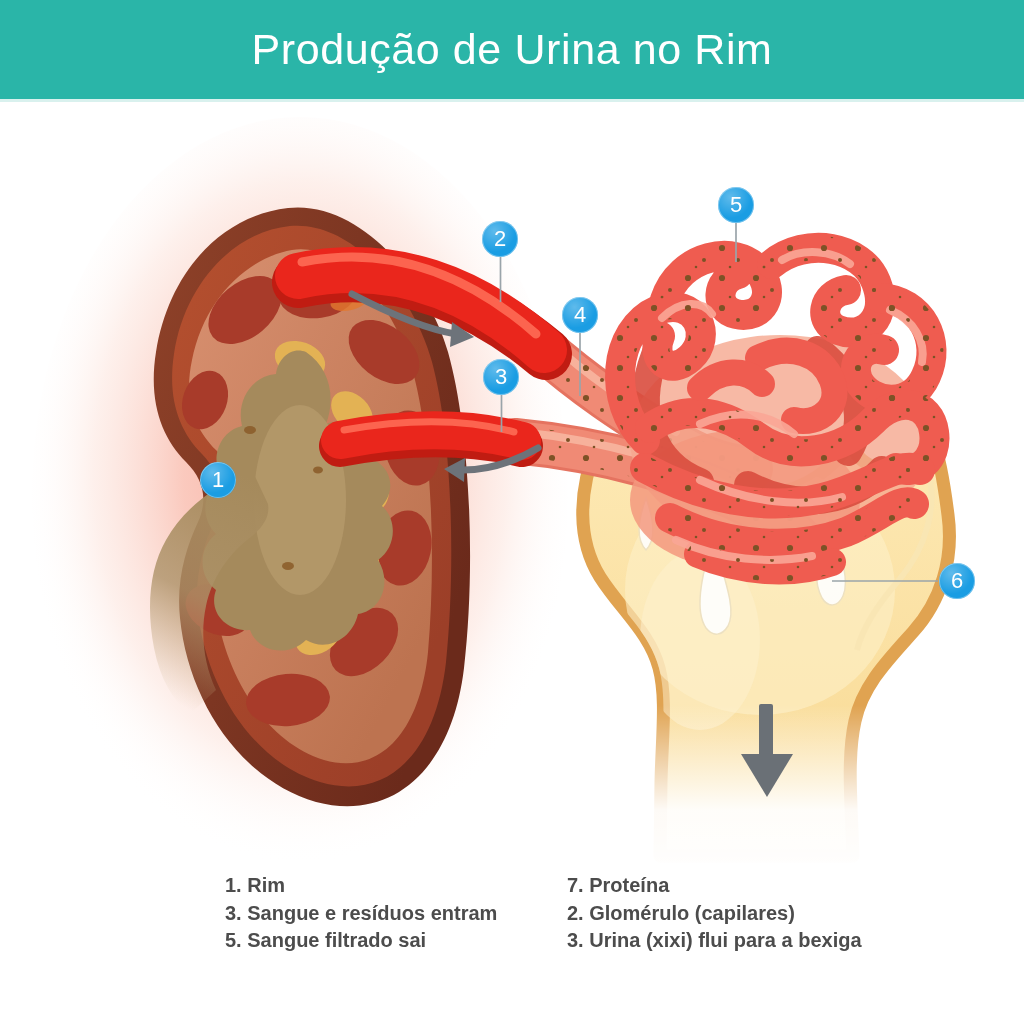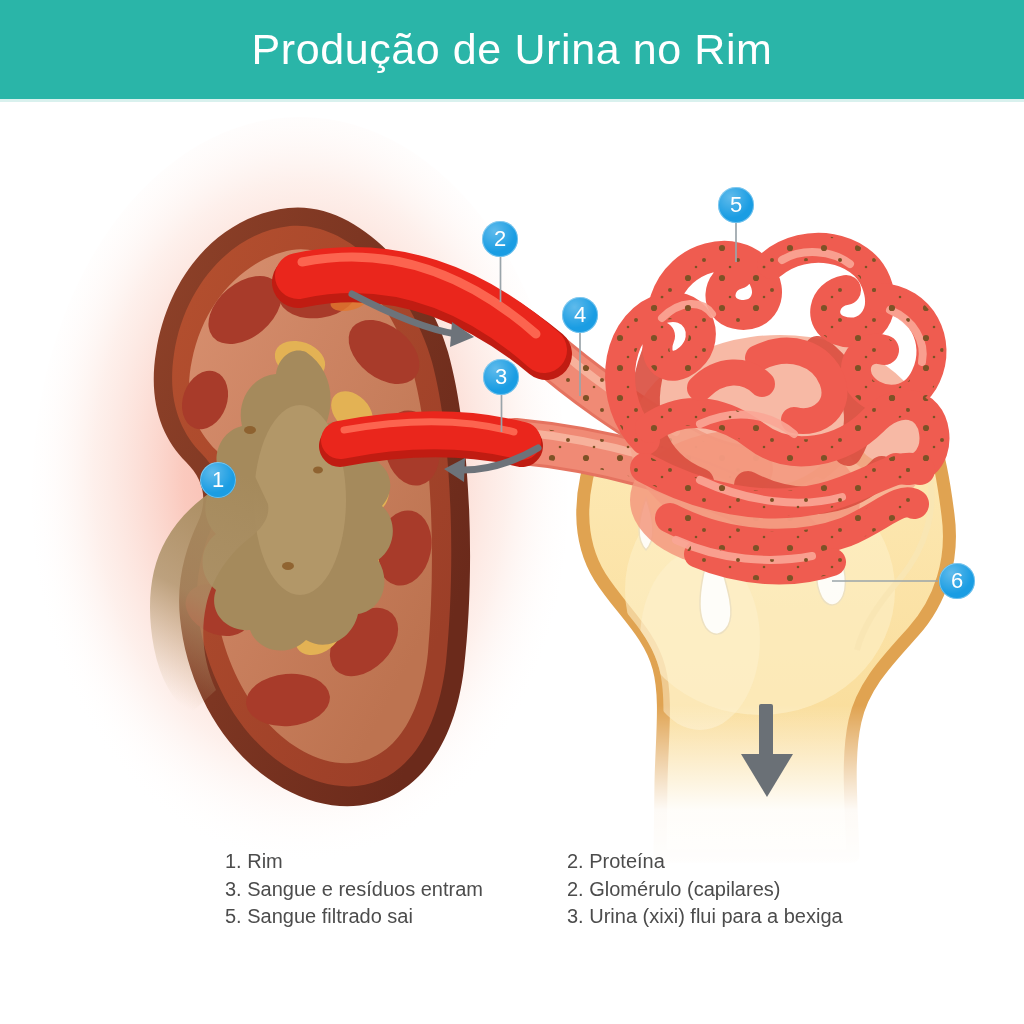--- a/index.html
+++ b/index.html
@@ -10,21 +10,21 @@
     border-bottom:3px solid #d9f1ee;box-sizing:border-box;}
   h1.page-title{margin:7px;color:var(--title-text,#ffffff);font-size:43px;font-weight:400;
     letter-spacing:0.6px;}
   svg.diagram{position:absolute;top:0;left:0;width:1024px;height:1024px;}
   .marker{position:absolute;width:36px;height:36px;border-radius:50%;
     background:radial-gradient(circle at 35% 28%, rgba(255,255,255,.30), rgba(255,255,255,0) 60%),
       var(--marker-blue,#1a9de3);
     color:#fff;display:flex;align-items:center;justify-content:center;
     font-size:22px;font-weight:400;line-height:1;
     box-shadow:0 0 0 1px rgba(255,255,255,.35) inset;}
-  .legend{position:absolute;top:848px;left:0;width:1024px;height:120px;}
+  .legend{position:absolute;top:872px;left:0;width:1024px;height:120px;font-weight:bold;}
   .legend ul{list-style:none;margin:0;padding:0;font-size:20px;line-height:27.5px;
     color:var(--legend-text,#4c4c4c);position:absolute;top:0;}
   .legend ul.col-left{left:225px;}
   .legend ul.col-right{left:567px;}
 </style>
 </head>
 <body>
 
 <div class="stage">
 
@@ -244,19 +244,19 @@
     <h1 class="page-title">Produção de Urina no Rim</h1>
   </header>
 
   <footer class="legend">
     <ul class="col-left">
       <li>1. Rim</li>
       <li>3. Sangue e resíduos entram</li>
       <li>5. Sangue filtrado sai</li>
     </ul>
     <ul class="col-right">
-      <li>2. Proteína</li>
+      <li>7. Proteína</li>
       <li>2. Glomérulo (capilares)</li>
       <li>3. Urina (xixi) flui para a bexiga</li>
     </ul>
   </footer>
 
 </div>
 
 </body></html>

